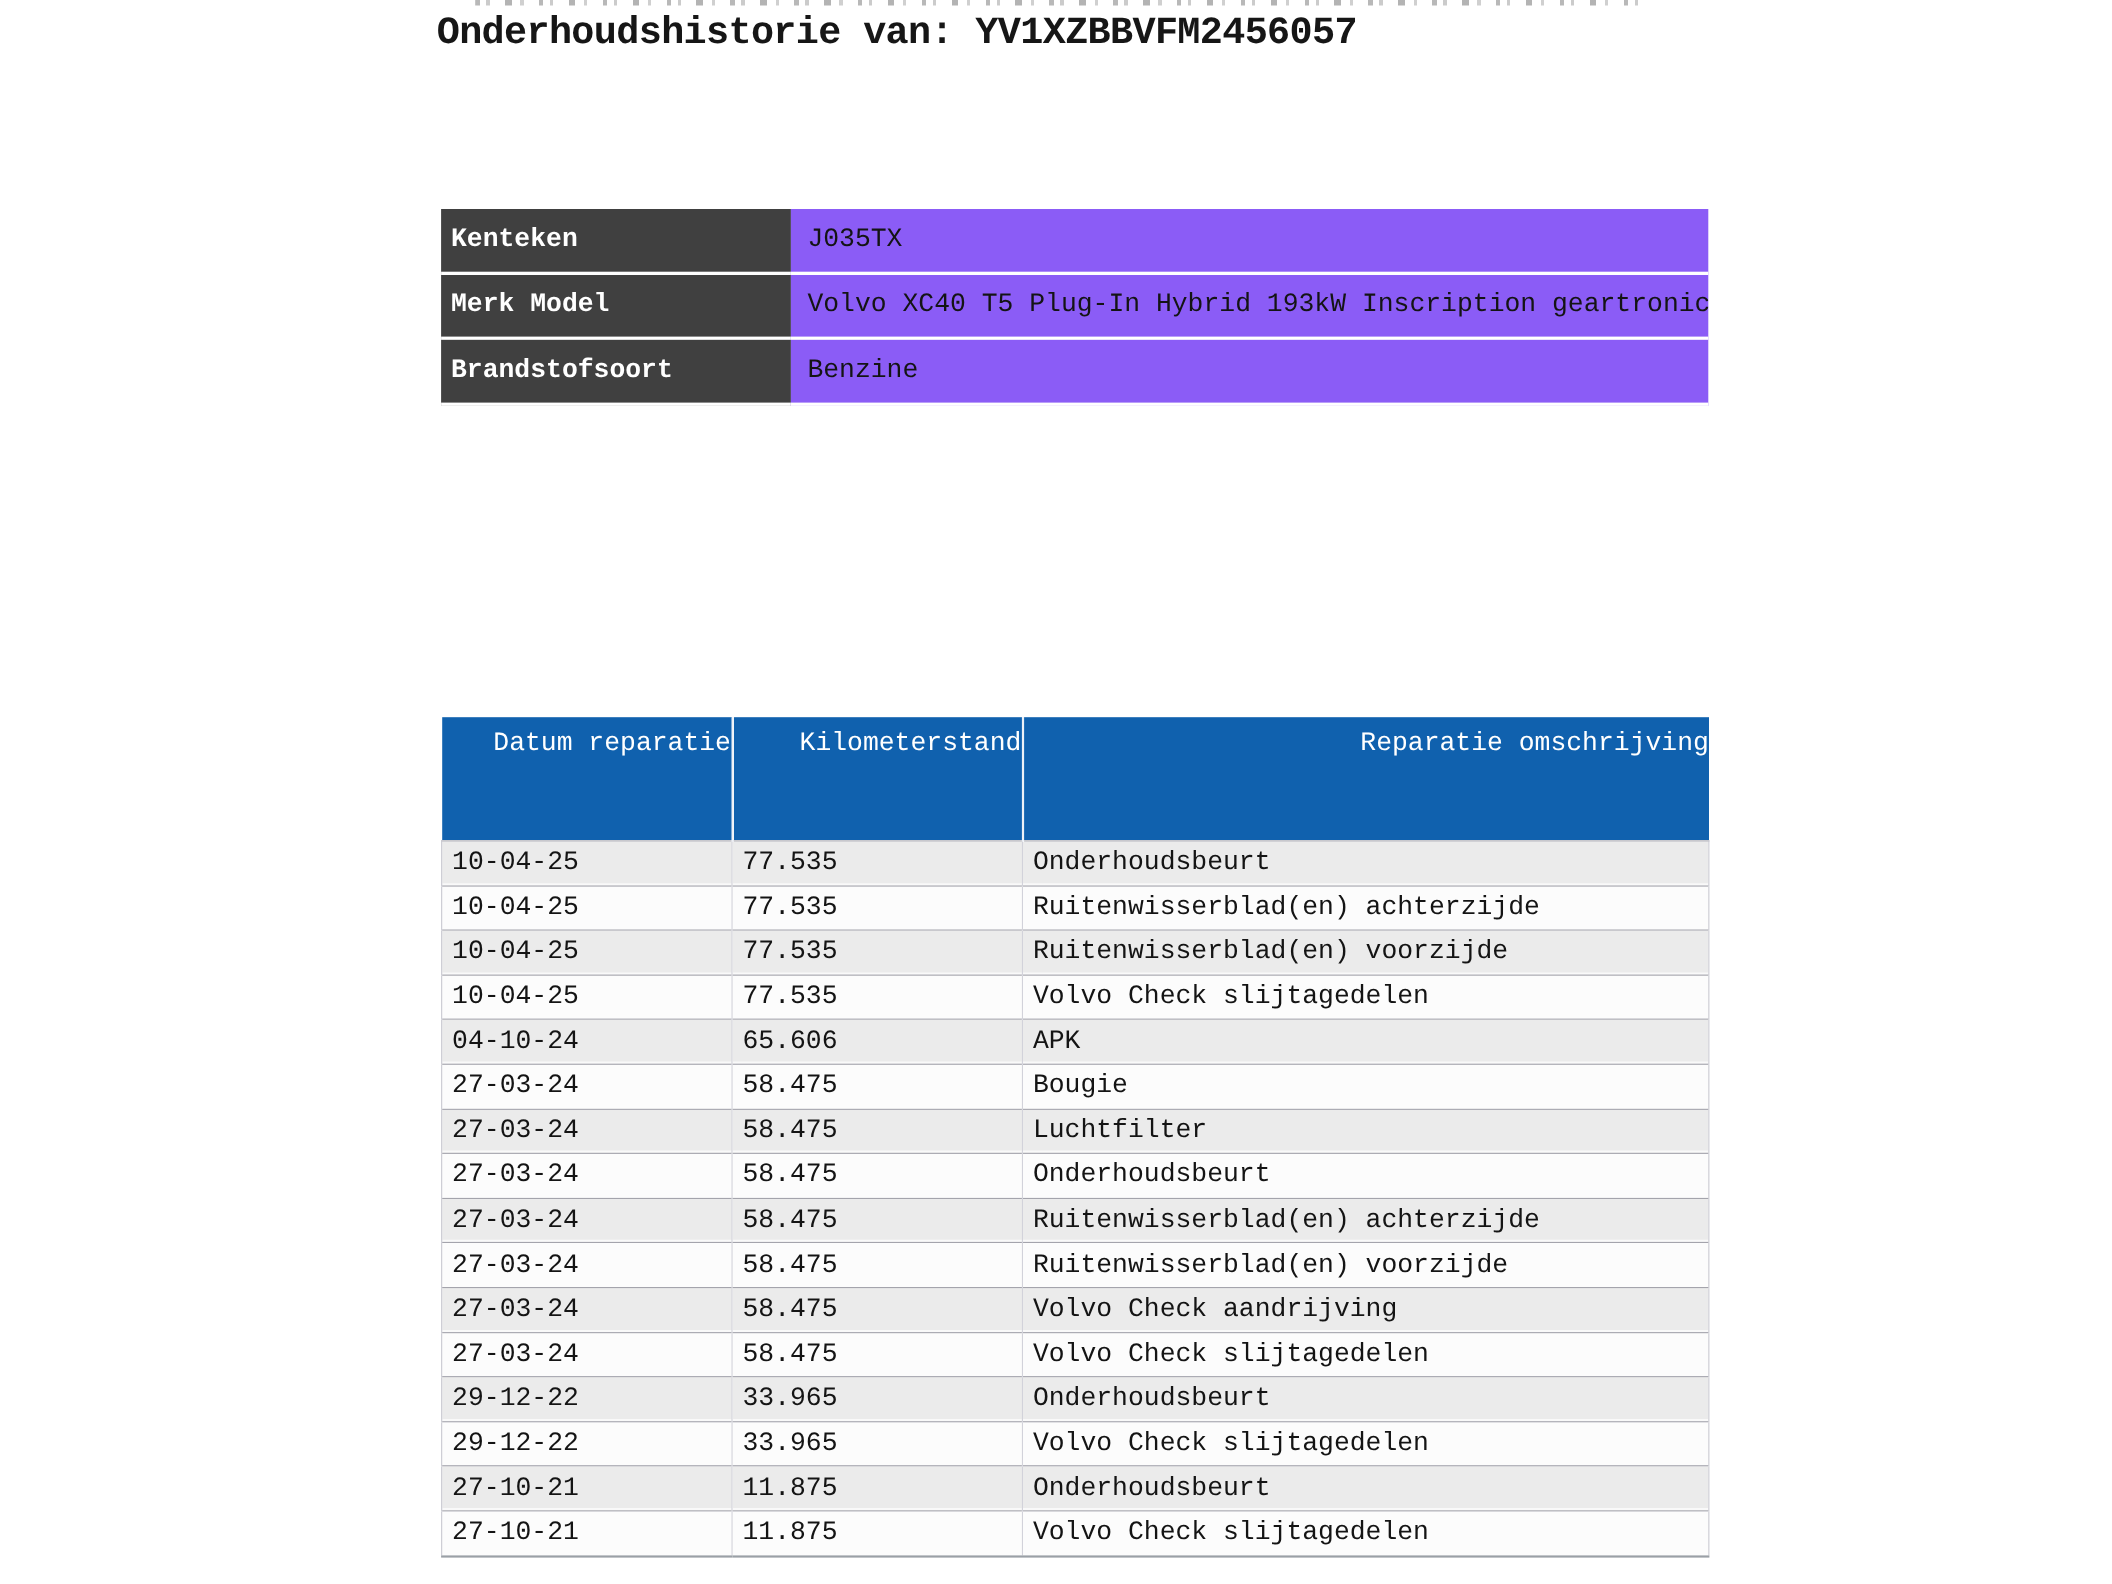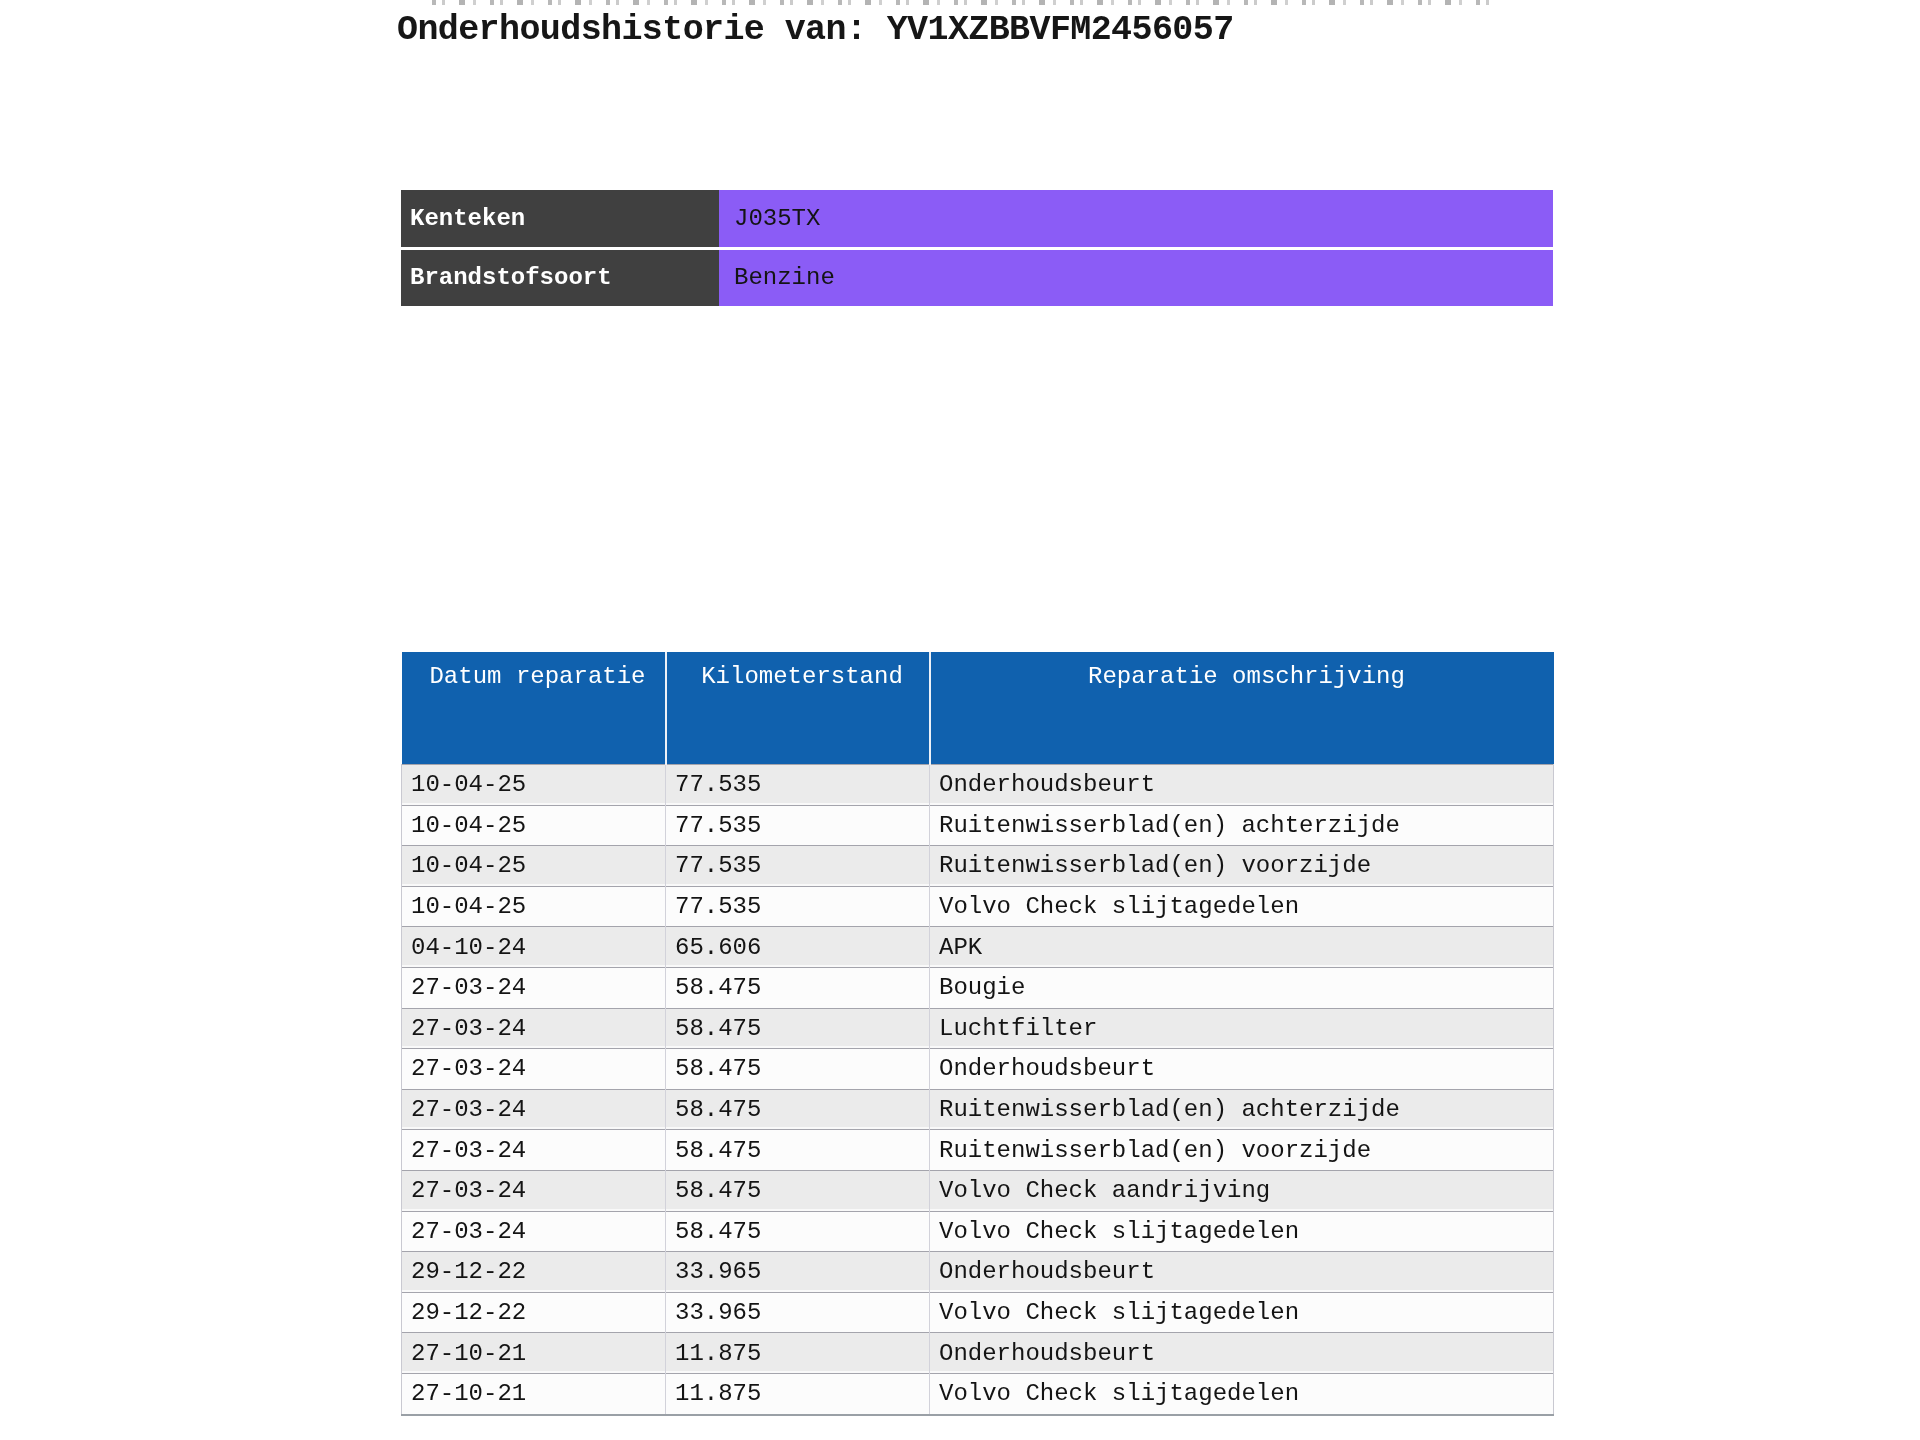--- a/index.html
+++ b/index.html
@@ -78,21 +78,21 @@
     top: 652px;
     width: 1152px;
     border-collapse: collapse;
     table-layout: fixed;
   }
   .repair-table th {
     background: #1061ae;
     color: #ffffff;
     font-weight: normal;
     font-size: 24px;
-    text-align: center;
+    text-align: right;
     vertical-align: top;
     height: 101px;
     padding: 11px 0 0 9px;
     white-space: nowrap;
     overflow: hidden;
   }
   .repair-table th + th { border-left: 2px solid #edf1f7; }
   .repair-table td {
     font-size: 24px;
     color: #141414;
@@ -122,20 +122,24 @@
 
   <h1 class="title">Onderhoudshistorie van: YV1XZBBVFM2456057</h1>
 
   <table class="info-table">
     <tbody>
       <tr>
         <td class="lbl">Kenteken</td>
         <td class="val">J035TX</td>
       </tr>
       <tr>
+        <td class="lbl">Merk Model</td>
+        <td class="val">Volvo XC40 T5 Plug-In Hybrid 193kW Inscription geartronic</td>
+      </tr>
+      <tr>
         <td class="lbl">Brandstofsoort</td>
         <td class="val">Benzine</td>
       </tr>
     </tbody>
   </table>
 
   <table class="repair-table">
     <colgroup>
       <col style="width:264px">
       <col style="width:264px">

